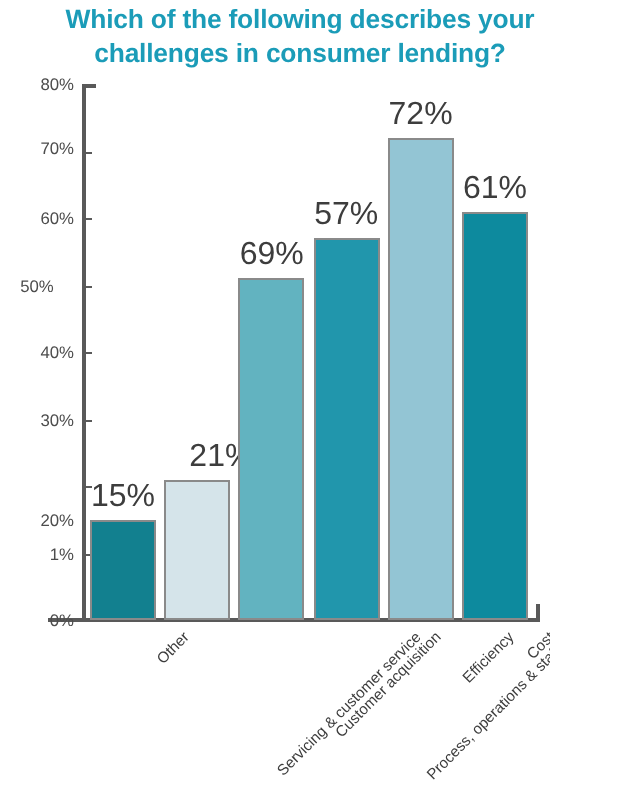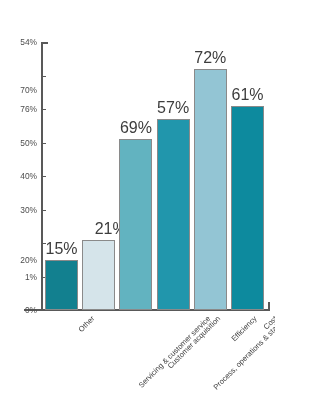--- a/index.html
+++ b/index.html
@@ -100,42 +100,46 @@
     transform-origin:right top;
     transform:rotate(-45deg);
     text-align:right;
   }
 </style>
 </head>
 <body>
 
 <div id="chart-root">
 
+  <div class="chart-title">
+    <div>Which of the following describes your</div>
+    <div>challenges in consumer lending?</div>
+  </div>
 
   <div class="y-axis-line"></div>
   <div class="x-axis-line"></div>
   <div class="x-endcap"></div>
 
   <div id="y-ticks-layer">
       <div class="y-tick" style="top: 310px;">0%</div>
       <div class="y-tick" style="top: 276.5px;">1%</div>
       <div class="y-tickmark" style="top: 276.5px;"></div>
       <div class="y-tick" style="top: 260px;">20%</div>
       <div class="y-tickmark" style="top: 243px;"></div>
       <div class="y-tick" style="top: 209.5px;">30%</div>
       <div class="y-tickmark" style="top: 209.5px;"></div>
       <div class="y-tick" style="top: 176px;">40%</div>
       <div class="y-tickmark" style="top: 176px;"></div>
-      <div class="y-tick" style="top: 142.5px;">50%</div>
+      <div class="y-tick" style="top: 142.5px; text-align: center;">50%</div>
       <div class="y-tickmark" style="top: 142.5px;"></div>
-      <div class="y-tick" style="top: 109px;">76%</div>
+      <div class="y-tick" style="top: 109px;">60%</div>
       <div class="y-tickmark" style="top: 109px;"></div>
-      <div class="y-tick" style="top: 90px;">70%</div>
+      <div class="y-tick" style="top: 74px;">70%</div>
       <div class="y-tickmark" style="top: 75.5px;"></div>
-      <div class="y-tick" style="top: 42px;">54%</div>
+      <div class="y-tick" style="top: 42px;">80%</div>
       <div class="y-tickmark top-cap" style="top: 42px;"></div>
     </div>
 
   <div class="bars" id="bars-layer">
       <div class="bar" style="left: 2px; width: 33px; height: 50.25px; background: rgb(18, 128, 143); border-color: rgb(138, 138, 138);"></div>
       <div class="bar-value" style="left: 2px; width: 33px; top: 215.75px;">15%</div>
       <div class="bar" style="left: 39.2px; width: 33px; height: 70.35px; background: rgb(213, 228, 234); border-color: rgb(138, 138, 138);"></div>
       <div class="bar-value" style="left: 39.2px; width: 33px; top: 195.65px; margin-left: 12px;">21%</div>
       <div class="bar" style="left: 76.4px; width: 33px; height: 170.85px; background: rgb(98, 179, 192); border-color: rgb(138, 138, 138);"></div>
       <div class="bar-value" style="left: 76.4px; width: 33px; top: 95.15px;">69%</div>

